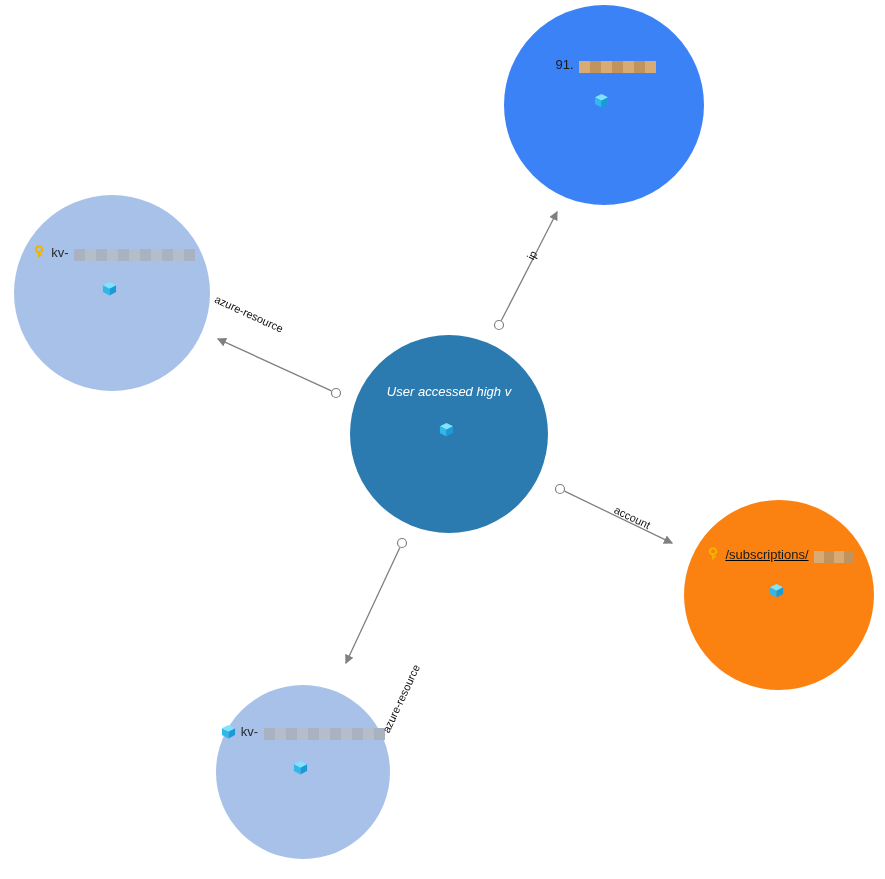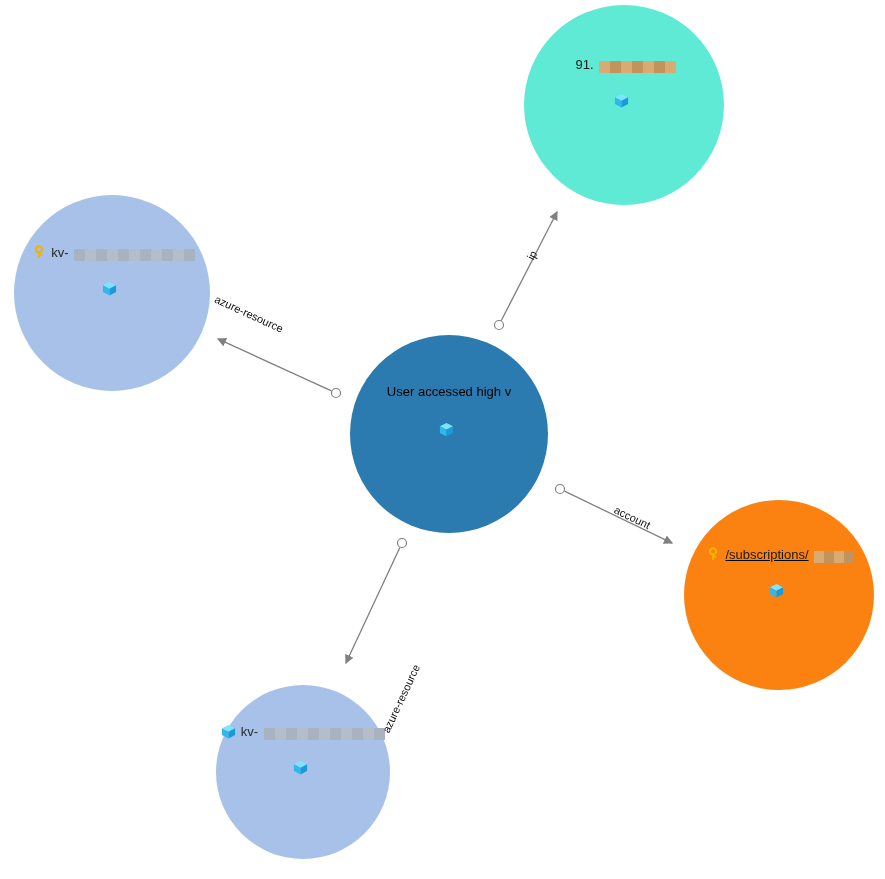--- a/index.html
+++ b/index.html
@@ -98,21 +98,21 @@
       <line x1="501.2823685664667" y1="320.5513155060395" x2="557.0870525734133" y2="211.77947379758422" stroke="#808080" stroke-width="1.3" marker-end="url(#arrowhead)"></line>
       <circle cx="336" cy="393" r="4.5" fill="#ffffff" stroke="#808080" stroke-width="1.2"></circle>
       <line x1="331.45467588552856" y1="390.9167264475339" x2="217.81812964578856" y2="338.83330942098644" stroke="#808080" stroke-width="1.3" marker-end="url(#arrowhead)"></line>
       <circle cx="560" cy="489" r="4.5" fill="#ffffff" stroke="#808080" stroke-width="1.2"></circle>
       <line x1="564.5032913498586" y1="491.17264056352826" x2="672.1986834600566" y2="543.1309437745887" stroke="#808080" stroke-width="1.3" marker-end="url(#arrowhead)"></line>
       <circle cx="402" cy="543" r="4.5" fill="#ffffff" stroke="#808080" stroke-width="1.2"></circle>
       <line x1="399.8835401740422" y1="547.5299666450325" x2="345.84658393038313" y2="663.188013341987" stroke="#808080" stroke-width="1.3" marker-end="url(#arrowhead)"></line>
     </svg>
 
   <div id="node-layer">
-      <div class="graph-node" style="left: 524px; top: 5px; width: 200px; height: 200px; background: #5eead4;">
+      <div class="graph-node" style="left: 504px; top: 5px; width: 200px; height: 200px; background: #3b82f6;">
         <div class="node-label-line" style="top: 50px;">
           <span class="node-title" style="color:#1a1a1a;">91.</span>
           <span><span class="redact" style="width:74px;"><span style="display:inline-block;width:11px;height:12px;background:#d8ab74;"></span><span style="display:inline-block;width:11px;height:12px;background:#c3935d;"></span><span style="display:inline-block;width:11px;height:12px;background:#d8ab74;"></span><span style="display:inline-block;width:11px;height:12px;background:#c3935d;"></span><span style="display:inline-block;width:11px;height:12px;background:#d8ab74;"></span><span style="display:inline-block;width:11px;height:12px;background:#c3935d;"></span><span style="display:inline-block;width:11px;height:12px;background:#d8ab74;"></span></span></span>
         </div>
         <div class="node-label-line" style="top: 88px;">
           <span class="icon-cube"><svg viewBox="0 0 16 16" width="15" height="15">
               <polygon points="8,1 15,4.6 8,8.2 1,4.6" fill="#7fe3ff"></polygon>
               <polygon points="1,4.6 8,8.2 8,15.4 1,11.8" fill="#2fb8e8"></polygon>
               <polygon points="15,4.6 8,8.2 8,15.4 15,11.8" fill="#1a9ad6"></polygon>
             </svg></span>
@@ -133,21 +133,21 @@
           <span class="icon-cube"><svg viewBox="0 0 16 16" width="15" height="15">
               <polygon points="8,1 15,4.6 8,8.2 1,4.6" fill="#7fe3ff"></polygon>
               <polygon points="1,4.6 8,8.2 8,15.4 1,11.8" fill="#2fb8e8"></polygon>
               <polygon points="15,4.6 8,8.2 8,15.4 15,11.8" fill="#1a9ad6"></polygon>
             </svg></span>
           <span class="node-type"></span>
         </div>
       </div>
       <div class="graph-node" style="left: 350px; top: 335px; width: 198px; height: 198px; background: rgb(43, 123, 176);">
         <div class="node-label-line" style="top: 49px;">
-          <span class="node-title" style="color:#000000;">User accessed high v</span>
+          <span class="node-title" style="color:#ffffff;font-style:italic;">User accessed high v</span>
         </div>
         <div class="node-label-line" style="top: 87px;">
           <span class="icon-cube"><svg viewBox="0 0 16 16" width="15" height="15">
               <polygon points="8,1 15,4.6 8,8.2 1,4.6" fill="#7fe3ff"></polygon>
               <polygon points="1,4.6 8,8.2 8,15.4 1,11.8" fill="#2fb8e8"></polygon>
               <polygon points="15,4.6 8,8.2 8,15.4 15,11.8" fill="#1a9ad6"></polygon>
             </svg></span>
           <span class="node-type node-type-white"></span>
         </div>
       </div>

